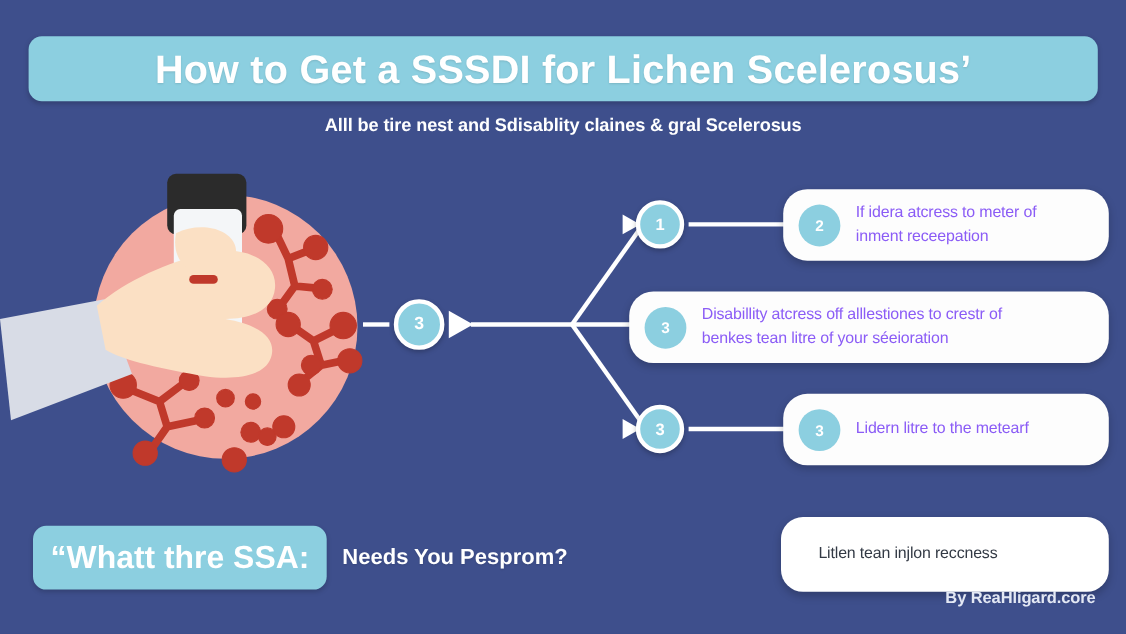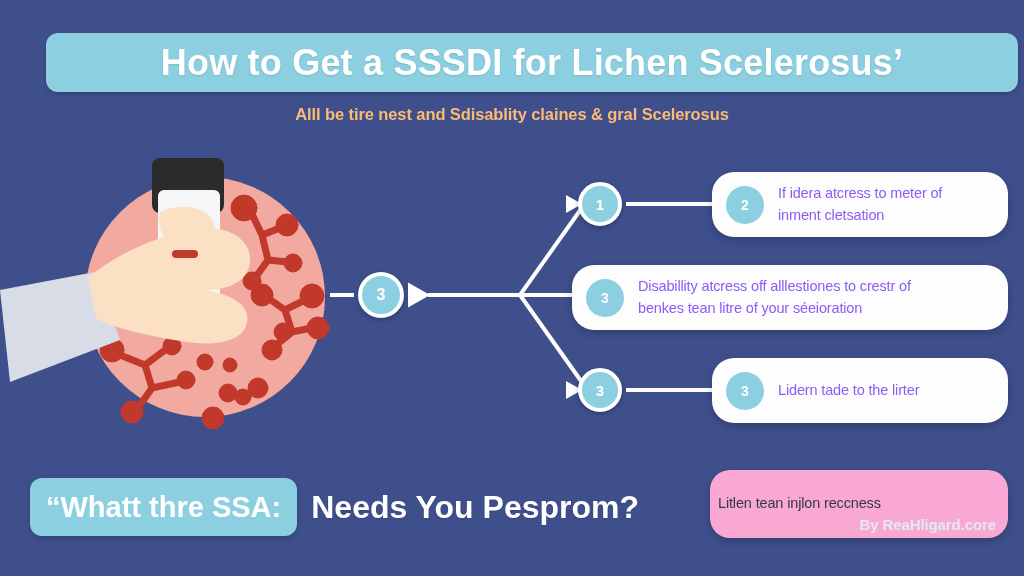--- a/index.html
+++ b/index.html
@@ -30,38 +30,37 @@
     left: 26px;
     top: 33px;
     width: 972px;
     height: 59px;
     background: #8ccfe0;
     border-radius: 12px;
     display: flex;
     align-items: center;
     justify-content: center;
     box-shadow: 0 2px 5px rgba(0,0,0,0.18);
-    margin-left: 20px;
   }
   .title-text {
     color: #ffffff;
     font-size: 36px;
     font-weight: bold;
     letter-spacing: 0.2px;
     white-space: nowrap;
     text-shadow: 0 1px 2px rgba(0,0,0,0.12);
   }
 
   .subtitle {
     position: absolute;
     left: 0;
     top: 105px;
     width: 1024px;
     text-align: center;
-    color: #fdba74;
+    color: #ffffff;
     font-size: 16.5px;
     font-weight: 600;
     letter-spacing: -0.1px;
   }
 
   
   .illustration {
     position: absolute;
     left: 0px;
     top: 150px;
@@ -168,46 +167,46 @@
     align-items: center;
     padding: 0 16px;
     color: #ffffff;
     font-size: 29px;
     font-weight: bold;
     white-space: nowrap;
     box-shadow: 0 2px 5px rgba(0,0,0,0.18);
   }
   .band-rest {
     color: #ffffff;
-    font-size: 32px;
+    font-size: 20px;
     font-weight: bold;
     white-space: nowrap;
     margin-left: 14px;
     text-shadow: 0 1px 2px rgba(0,0,0,0.12);
   }
 
   .card.c4 {
     left: 710px;
     top: 470px;
     width: 298px;
     height: 68px;
-    background: #f9a8d4;
+    background: #ffffff;
     border-radius: 20px;
-    padding: 0 8px;
+    padding: 0 34px;
     align-items: center;
   }
   .card.c4 .card-text {
     color: #333a45;
     font-size: 14.5px;
   }
 
   .footer {
     position: absolute;
     right: 28px;
-    top: 516px;
+    top: 535px;
     color: #e3e8f4;
     font-size: 15px;
     font-weight: 600;
     letter-spacing: -0.1px;
   }
 </style>
 </head>
 <body>
 
 <div id="canvas">
@@ -298,36 +297,36 @@
 
   <div class="hub-node">3</div>
 
   <div class="step-node n1">1</div>
   <div class="step-node n3">3</div>
 
   <div class="card c1">
     <div class="card-badge">2</div>
     <div class="card-text">
       <div>If idera atcress to meter of</div>
-      <div>inment cletsation</div>
+      <div>inment receepation</div>
     </div>
   </div>
 
   <div class="card c2">
     <div class="card-badge">3</div>
     <div class="card-text">
       <div>Disabillity atcress off alllestiones to crestr of</div>
       <div>benkes tean litre of your séeioration</div>
     </div>
   </div>
 
   <div class="card c3">
     <div class="card-badge">3</div>
     <div class="card-text">
-      <div>Lidern tade to the lirter</div>
+      <div>Lidern litre to the metearf</div>
     </div>
   </div>
 
   <div class="bottom-band">
     <span class="band-pill">“Whatt thre SSA:</span>
     <span class="band-rest">Needs You Pesprom?</span>
   </div>
 
   <div class="card c4">
     <div class="card-text">

